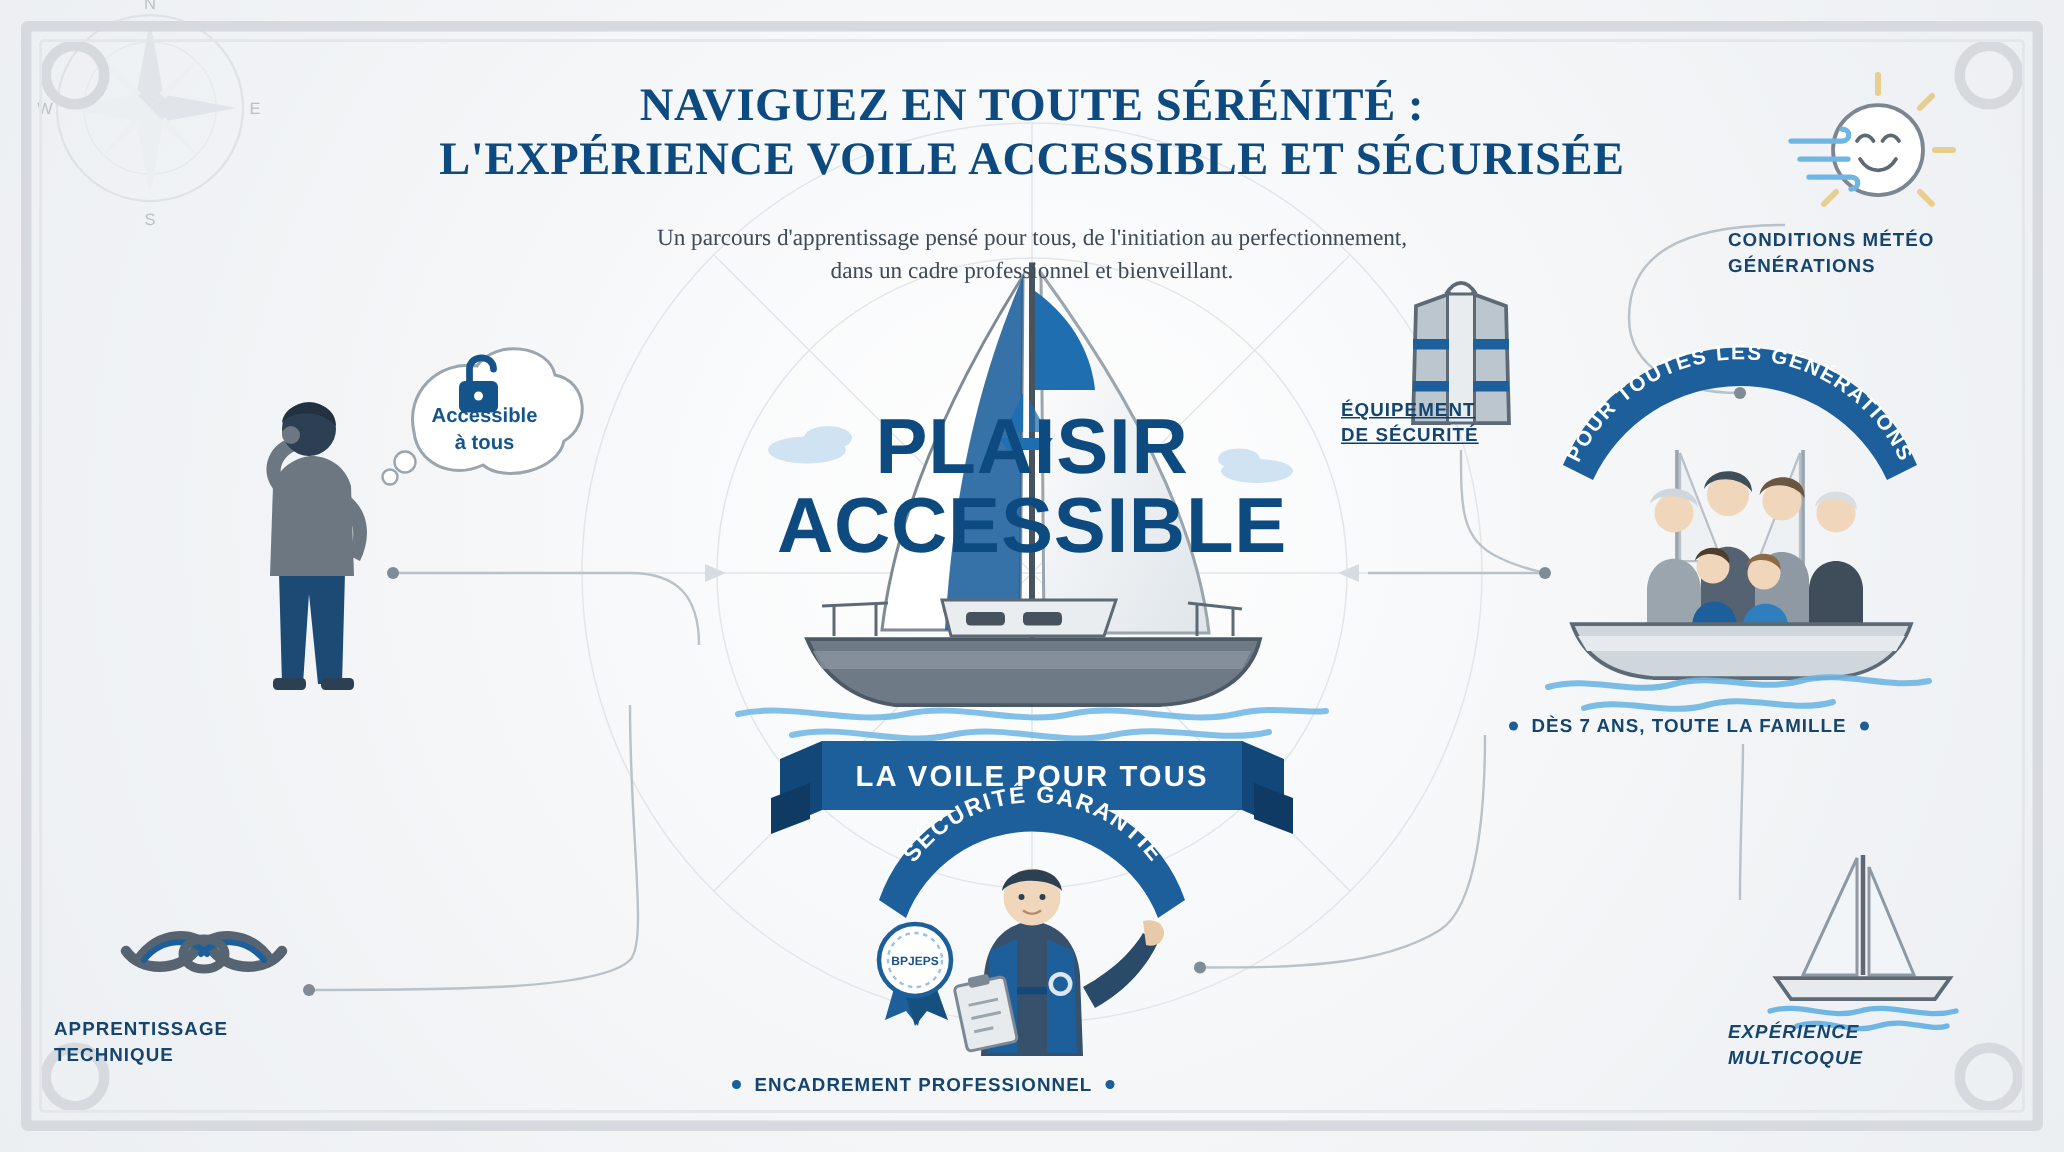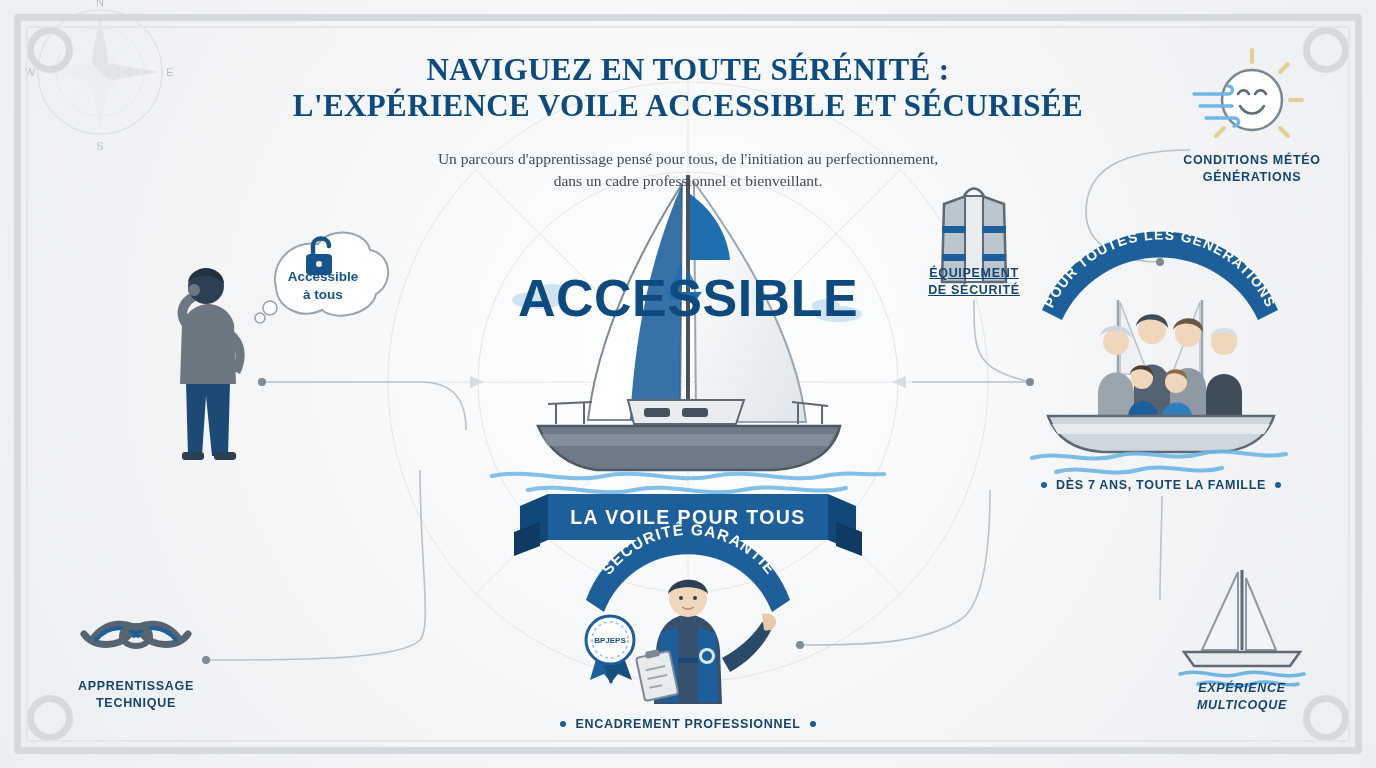--- a/index.html
+++ b/index.html
@@ -95,21 +95,21 @@
     font-weight: bold;
     line-height: 1.02;
     color: #0d4a80;
     letter-spacing: 0.5px;
   }
 
   
   .node {
     position: absolute;
     z-index: 8;
-    text-align: center;
+    text-align: left;
   }
   .node-label {
     font-size: 12.5px;
     font-weight: bold;
     letter-spacing: 0.7px;
     color: #15456f;
     line-height: 1.35;
     white-space: nowrap;
   }
   .node-label.wrap { white-space: normal; }
@@ -466,20 +466,21 @@
       <span>NAVIGUEZ EN TOUTE SÉRÉNITÉ :</span><br>
       <span>L'EXPÉRIENCE VOILE ACCESSIBLE ET SÉCURISÉE</span>
     </h1>
     <div class="subtitle">
       <span>Un parcours d'apprentissage pensé pour tous, de l'initiation au perfectionnement,</span><br>
       <span>dans un cadre professionnel et bienveillant.</span>
     </div>
   </div>
 
   <div class="center-word">
+    <div class="line1">PLAISIR</div>
     <div class="line2">ACCESSIBLE</div>
   </div>
 
   <div class="bubble-text">
     <div>Accessible</div>
     <div>à tous</div>
   </div>
 
 
   <div class="node" style="left:488px; top:713px; width:400px;">

